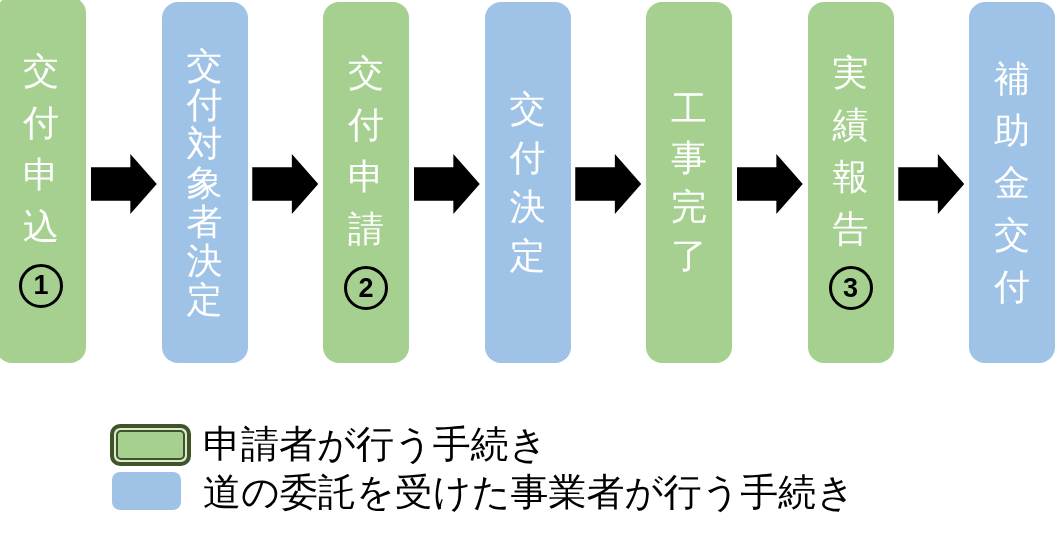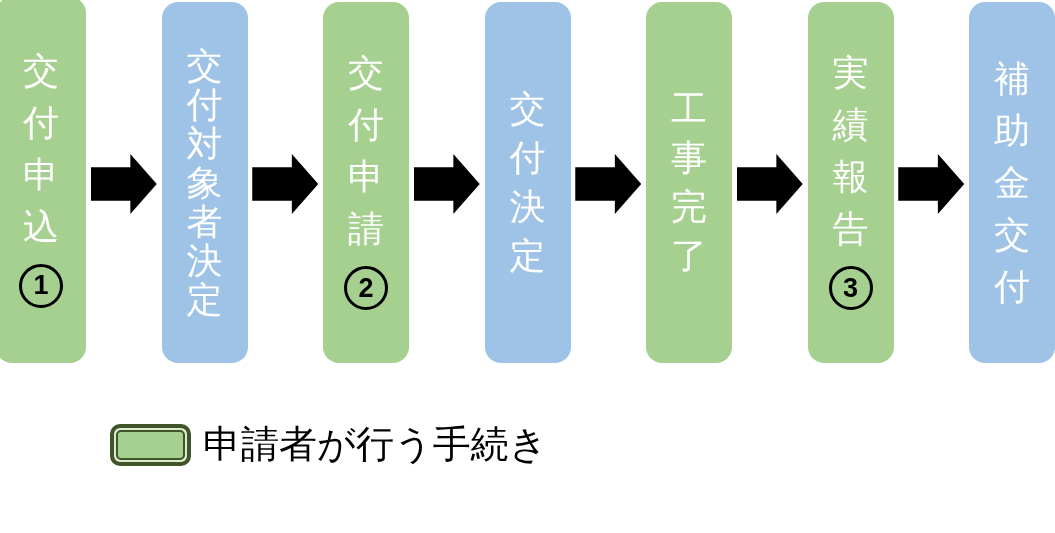--- a/index.html
+++ b/index.html
@@ -209,14 +209,20 @@
   <div class="legend">
   <div class="legend-row">
     <div class="swatch-col">
           <div class="sw-green-outer">
             <div class="sw-green-inner"></div>
           </div>
         </div>
     <div class="legend-label">申請者が行う手続き</div>
   </div>
 
+  <div class="legend-row">
+    <div class="swatch-col">
+          <div class="sw-blue"></div>
+        </div>
+    <div class="legend-label">道の委託を受けた事業者が行う手続き</div>
+  </div>
 </div>
 </div>
 
 </body></html>

